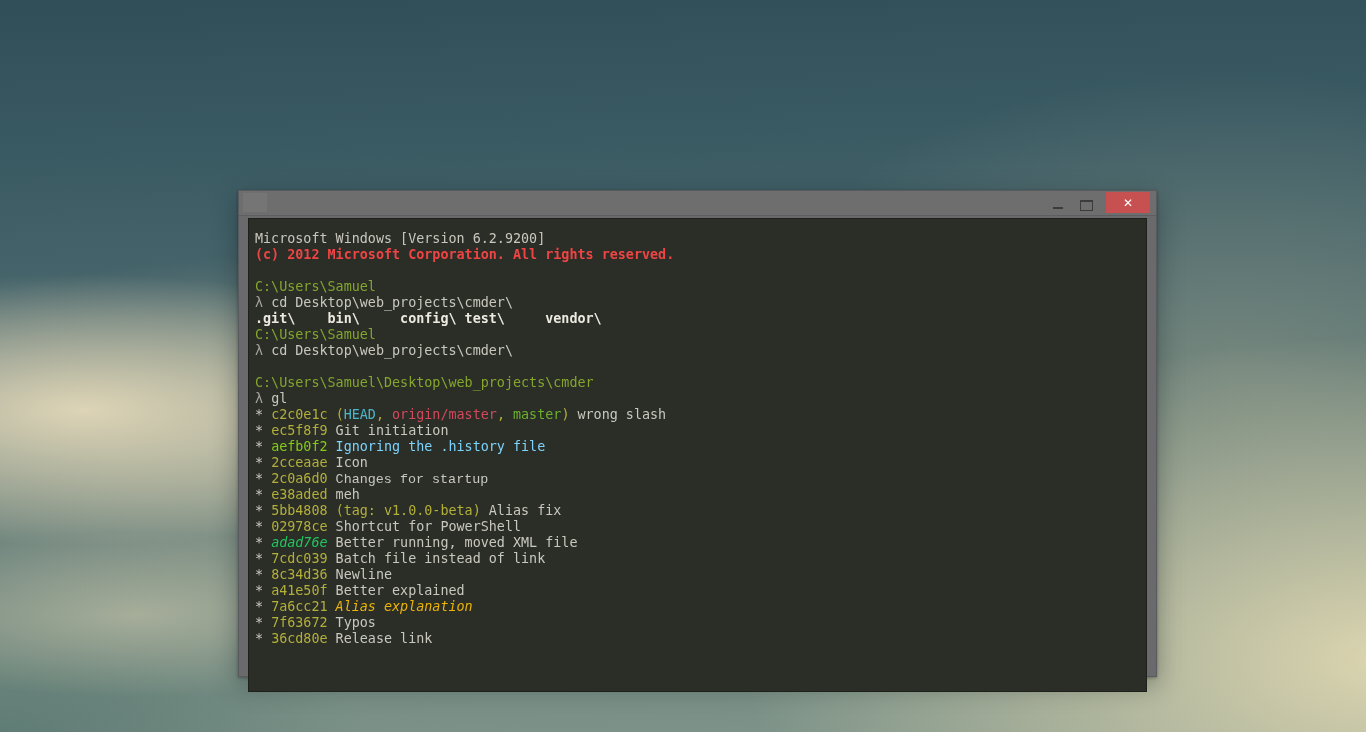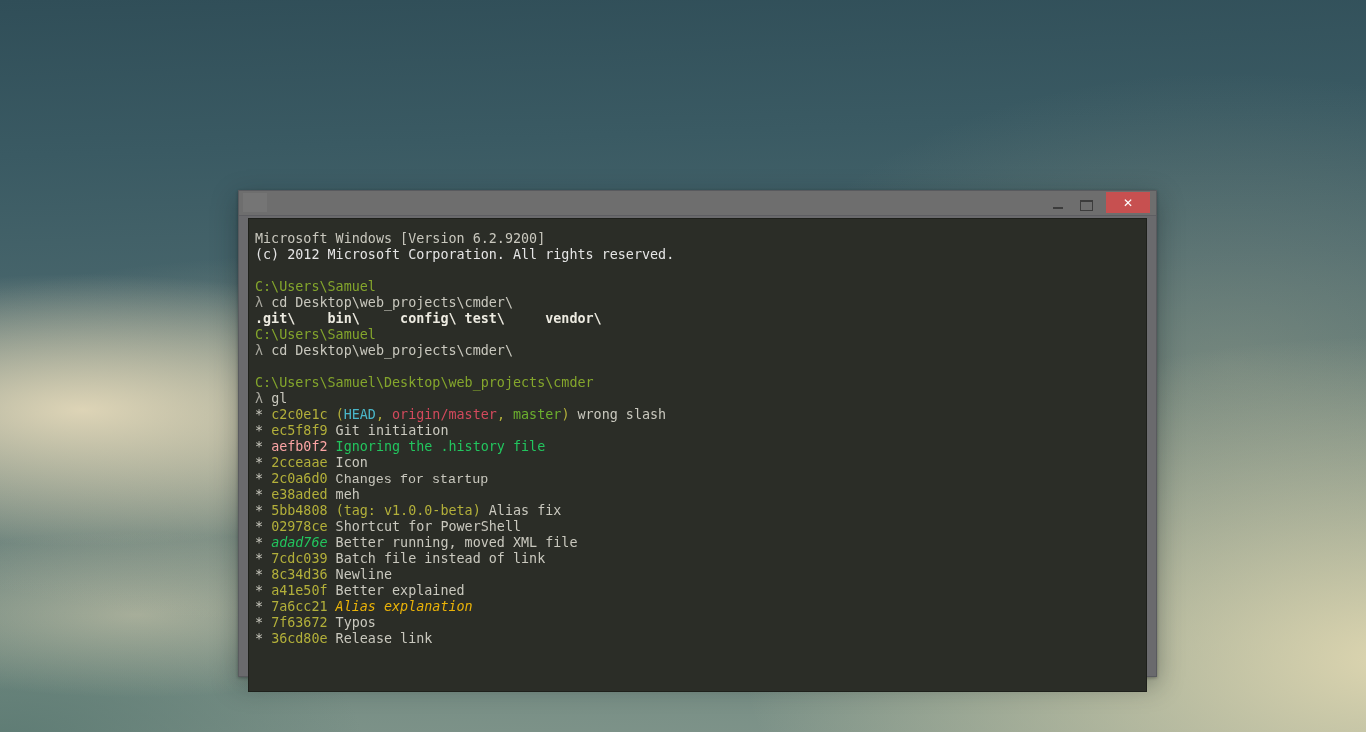--- a/index.html
+++ b/index.html
@@ -104,33 +104,33 @@
           <div class="max-glyph"></div>
         </div>
         <div class="ctl close" style="background: rgb(199, 80, 80);">
           <span>✕</span>
         </div>
       </div>
     </div>
     <div class="frame-body">
       <div class="console" style="background: rgb(43, 45, 39);">
           <div class="term-line"><span style="color: rgb(201, 200, 190);">Microsoft Windows [Version 6.2.9200]</span></div>
-          <div class="term-line"><span style="color: #e5e5e5;">(c) 2012 Microsoft Corporation. All rights reserved.</span></div>
+          <div class="term-line"><span style="color: #ef4444; font-weight: bold;">(c) 2012 Microsoft Corporation. All rights reserved.</span></div>
           <div class="term-line"></div>
           <div class="term-line"><span style="color: rgb(132, 166, 44);">C:\Users\Samuel</span></div>
           <div class="term-line"><span style="color: rgb(168, 167, 158);">λ </span><span style="color: rgb(201, 200, 190);">cd Desktop\web_projects\cmder\</span></div>
           <div class="term-line"><span style="color: rgb(236, 234, 224); font-weight: bold;">.git\    bin\     config\ test\     vendor\</span></div>
           <div class="term-line"><span style="color: rgb(132, 166, 44);">C:\Users\Samuel</span></div>
           <div class="term-line"><span style="color: rgb(168, 167, 158);">λ </span><span style="color: rgb(201, 200, 190);">cd Desktop\web_projects\cmder\</span></div>
           <div class="term-line"></div>
           <div class="term-line"><span style="color: rgb(132, 166, 44);">C:\Users\Samuel\Desktop\web_projects\cmder</span></div>
           <div class="term-line"><span style="color: rgb(168, 167, 158);">λ </span><span style="color: rgb(201, 200, 190);">gl</span></div>
           <div class="term-line"><span style="color: rgb(201, 200, 190);">* </span><span style="color: rgb(179, 176, 58);">c2c0e1c</span><span style="color: rgb(201, 200, 190);"> </span><span style="color: rgb(179, 176, 58);">(</span><span style="color: rgb(74, 183, 201);">HEAD</span><span style="color: rgb(179, 176, 58);">, </span><span style="color: rgb(210, 73, 92);">origin/master</span><span style="color: rgb(179, 176, 58);">, </span><span style="color: rgb(108, 176, 46);">master</span><span style="color: rgb(179, 176, 58);">)</span><span style="color: rgb(201, 200, 190);"> wrong slash</span></div>
           <div class="term-line"><span style="color: rgb(201, 200, 190);">* </span><span style="color: rgb(179, 176, 58);">ec5f8f9</span><span style="color: rgb(201, 200, 190);"> Git initiation</span></div>
-          <div class="term-line"><span style="color: rgb(201, 200, 190);">* </span><span style="color: #fca5a5; text-align: right;">aefb0f2</span><span style="color: #22c55e;"> Ignoring the .history file</span></div>
+          <div class="term-line"><span style="color: rgb(201, 200, 190);">* </span><span style="color: #84cc16; text-align: right;">aefb0f2</span><span style="color: #7dd3fc;"> Ignoring the .history file</span></div>
           <div class="term-line"><span style="color: rgb(201, 200, 190);">* </span><span style="color: rgb(179, 176, 58);">2cceaae</span><span style="color: rgb(201, 200, 190);"> Icon</span></div>
           <div class="term-line"><span style="color: rgb(201, 200, 190);">* </span><span style="color: rgb(179, 176, 58);">2c0a6d0</span><span style="color: rgb(201, 200, 190); font-family: Liberation Mono, monospace;"> Changes for startup</span></div>
           <div class="term-line"><span style="color: rgb(201, 200, 190);">* </span><span style="color: rgb(179, 176, 58);">e38aded</span><span style="color: rgb(201, 200, 190);"> meh</span></div>
           <div class="term-line"><span style="color: rgb(201, 200, 190);">* </span><span style="color: rgb(179, 176, 58);">5bb4808</span><span style="color: rgb(201, 200, 190);"> </span><span style="color: rgb(179, 176, 58);">(tag: v1.0.0-beta)</span><span style="color: rgb(201, 200, 190);"> Alias fix</span></div>
           <div class="term-line"><span style="color: rgb(201, 200, 190);">* </span><span style="color: rgb(179, 176, 58);">02978ce</span><span style="color: rgb(201, 200, 190);"> Shortcut for PowerShell</span></div>
           <div class="term-line"><span style="color: rgb(201, 200, 190);">* </span><span style="color: #22c55e; font-style: italic;">adad76e</span><span style="color: rgb(201, 200, 190);"> Better running, moved XML file</span></div>
           <div class="term-line"><span style="color: rgb(201, 200, 190);">* </span><span style="color: rgb(179, 176, 58);">7cdc039</span><span style="color: rgb(201, 200, 190);"> Batch file instead of link</span></div>
           <div class="term-line"><span style="color: rgb(201, 200, 190);">* </span><span style="color: rgb(179, 176, 58);">8c34d36</span><span style="color: rgb(201, 200, 190);"> Newline</span></div>
           <div class="term-line"><span style="color: rgb(201, 200, 190);">* </span><span style="color: rgb(179, 176, 58);">a41e50f</span><span style="color: rgb(201, 200, 190);"> Better explained</span></div>
           <div class="term-line"><span style="color: rgb(201, 200, 190);">* </span><span style="color: rgb(179, 176, 58); margin-top: 36px;">7a6cc21</span><span style="color: #eab308; font-style: italic;"> Alias explanation</span></div>

